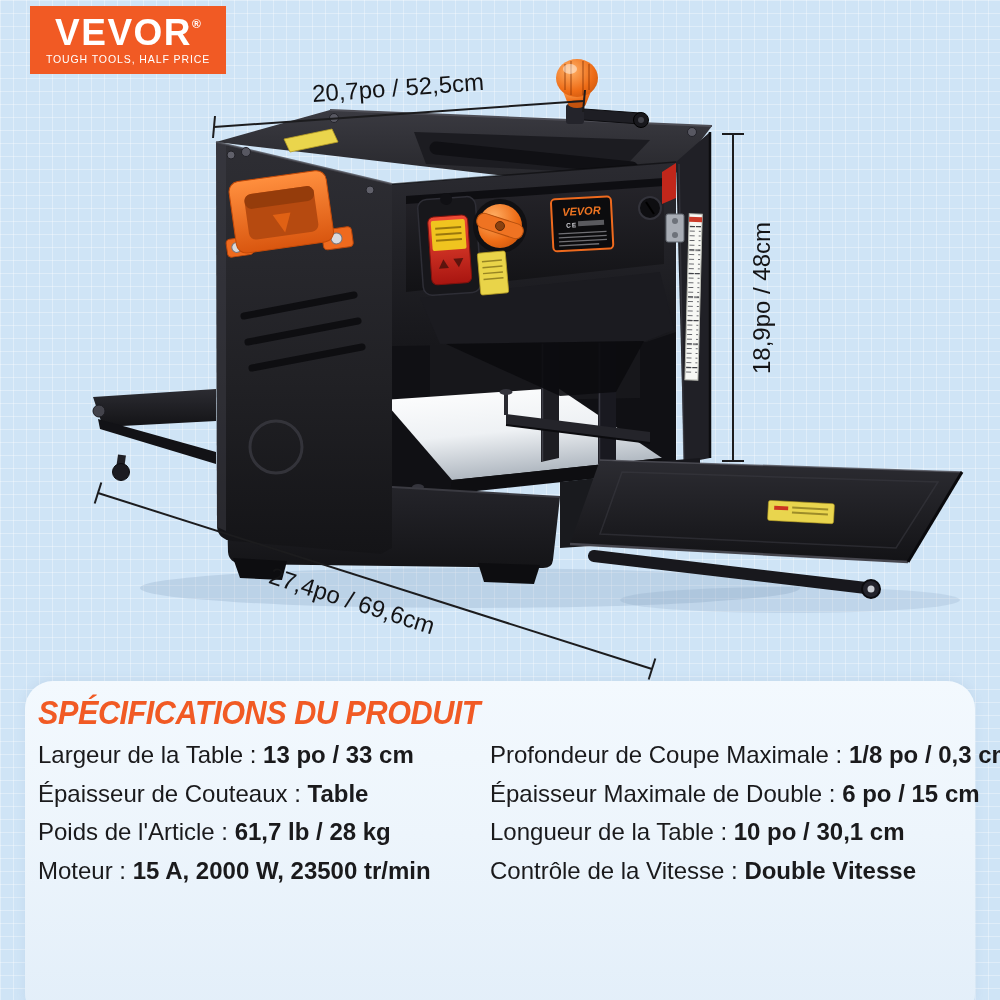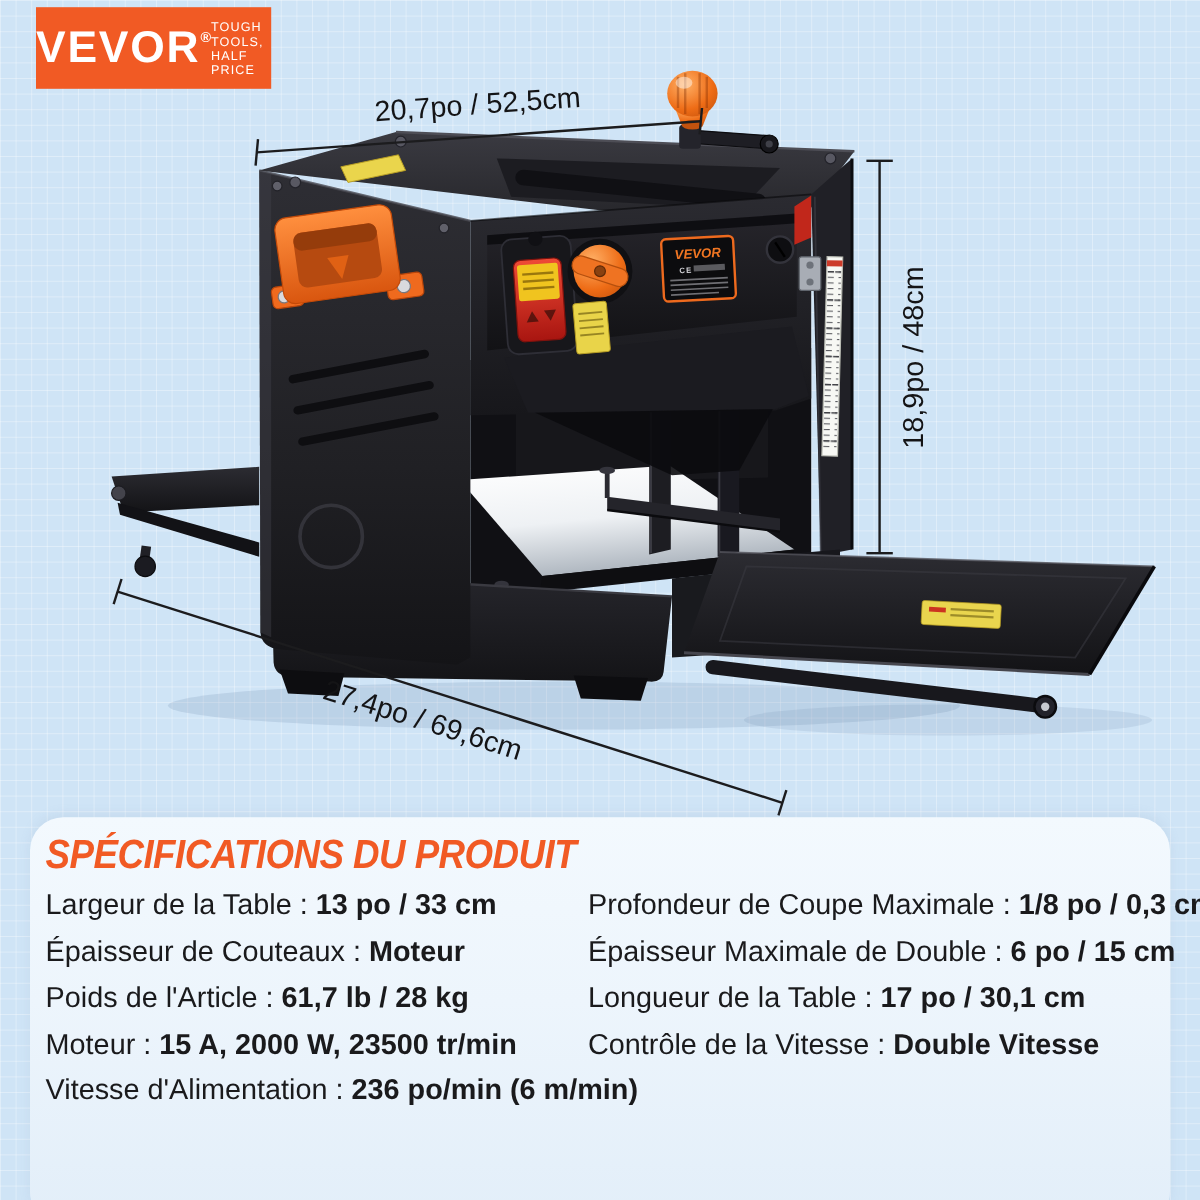--- a/index.html
+++ b/index.html
@@ -16,21 +16,21 @@
     position:relative;width:1000px;height:1000px;overflow:hidden;
     background-color:var(--bg);
     background-image:
       linear-gradient(rgba(255,255,255,.33) 1px, transparent 1px),
       linear-gradient(90deg, rgba(255,255,255,.33) 1px, transparent 1px);
     background-size:13px 13px;
   }
   
   .logo{
     position:absolute;left:30px;top:6px;width:196px;height:68px;
-    background:var(--accent);display:flex;
+    background:var(--accent);display:flex;flex-direction:column;
     align-items:center;justify-content:center;color:#fff;
   }
   .logo-name{font-weight:800;font-size:37px;line-height:36px;letter-spacing:1.5px;}
   .logo-name .reg{font-size:12px;vertical-align:top;line-height:18px;letter-spacing:0;}
   .logo-tag{font-weight:400;font-size:10.5px;letter-spacing:.9px;margin-top:2px;}
   
   .machine{position:absolute;left:0;top:0;}
   
   .dim{
     position:absolute;font-size:24px;color:#141416;white-space:nowrap;
@@ -325,27 +325,26 @@
 
   <div class="dim dim-w">20,7po / 52,5cm</div>
   <div class="dim dim-h">18,9po / 48cm</div>
   <div class="dim dim-d">27,4po / 69,6cm</div>
 
   <section class="panel">
     <h1>SPÉCIFICATIONS DU PRODUIT</h1>
 
     <div class="col col-left">
       <p class="row"><span class="lbl">Largeur de la Table : </span><span class="val">13 po / 33 cm</span></p>
-      <p class="row"><span class="lbl">Épaisseur de Couteaux : </span><span class="val">Moteur</span></p>
+      <p class="row"><span class="lbl">Épaisseur de Couteaux : </span><span class="val">Table</span></p>
       <p class="row"><span class="lbl">Poids de l'Article : </span><span class="val">61,7 lb / 28 kg</span></p>
       <p class="row"><span class="lbl">Moteur : </span><span class="val">15 A, 2000 W, 23500 tr/min</span></p>
-      <p class="row"><span class="lbl">Vitesse d'Alimentation : </span><span class="val">236 po/min (6 m/min)</span></p>
     </div>
 
     <div class="col col-right">
       <p class="row"><span class="lbl">Profondeur de Coupe Maximale : </span><span class="val">1/8 po / 0,3 cm</span></p>
       <p class="row"><span class="lbl">Épaisseur Maximale de Double : </span><span class="val">6 po / 15 cm</span></p>
-      <p class="row"><span class="lbl">Longueur de la Table : </span><span class="val">17 po / 30,1 cm</span></p>
+      <p class="row"><span class="lbl">Longueur de la Table : </span><span class="val">10 po / 30,1 cm</span></p>
       <p class="row"><span class="lbl">Contrôle de la Vitesse : </span><span class="val">Double Vitesse</span></p>
     </div>
   </section>
 
 </div>
 
 </body></html>

